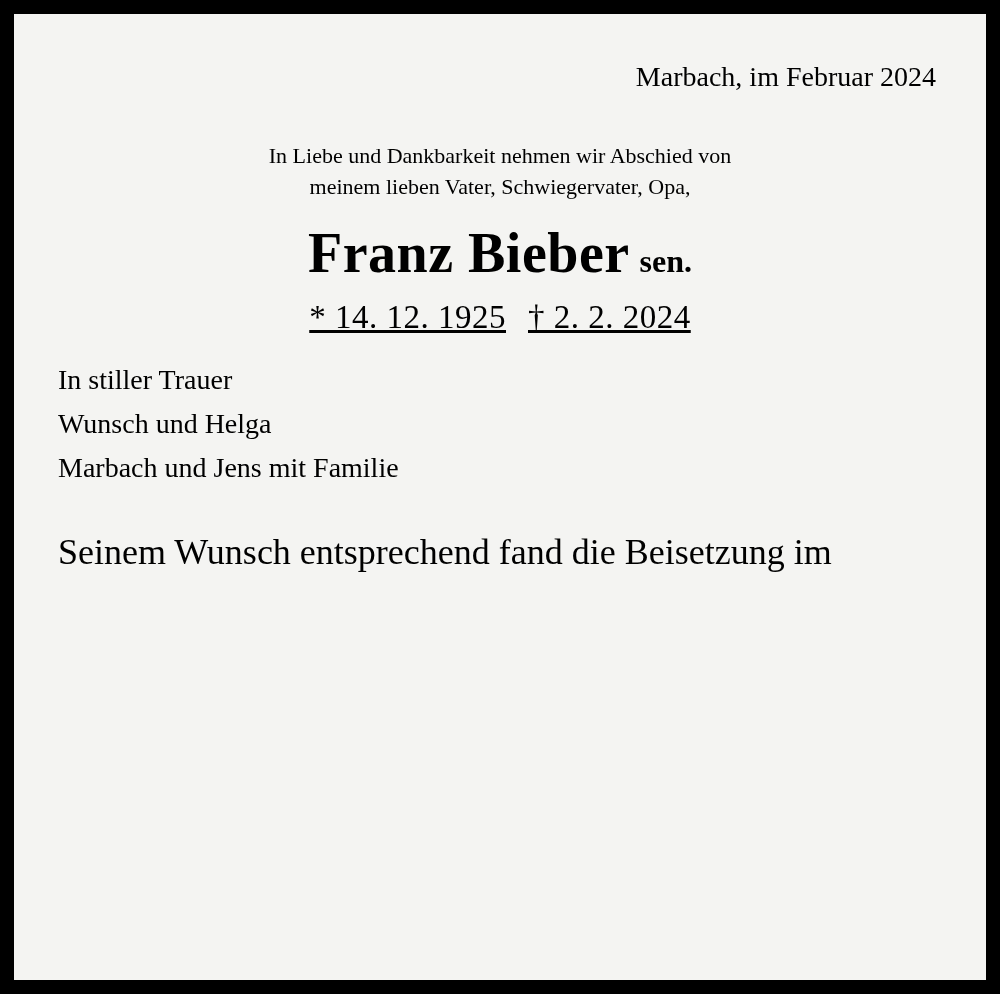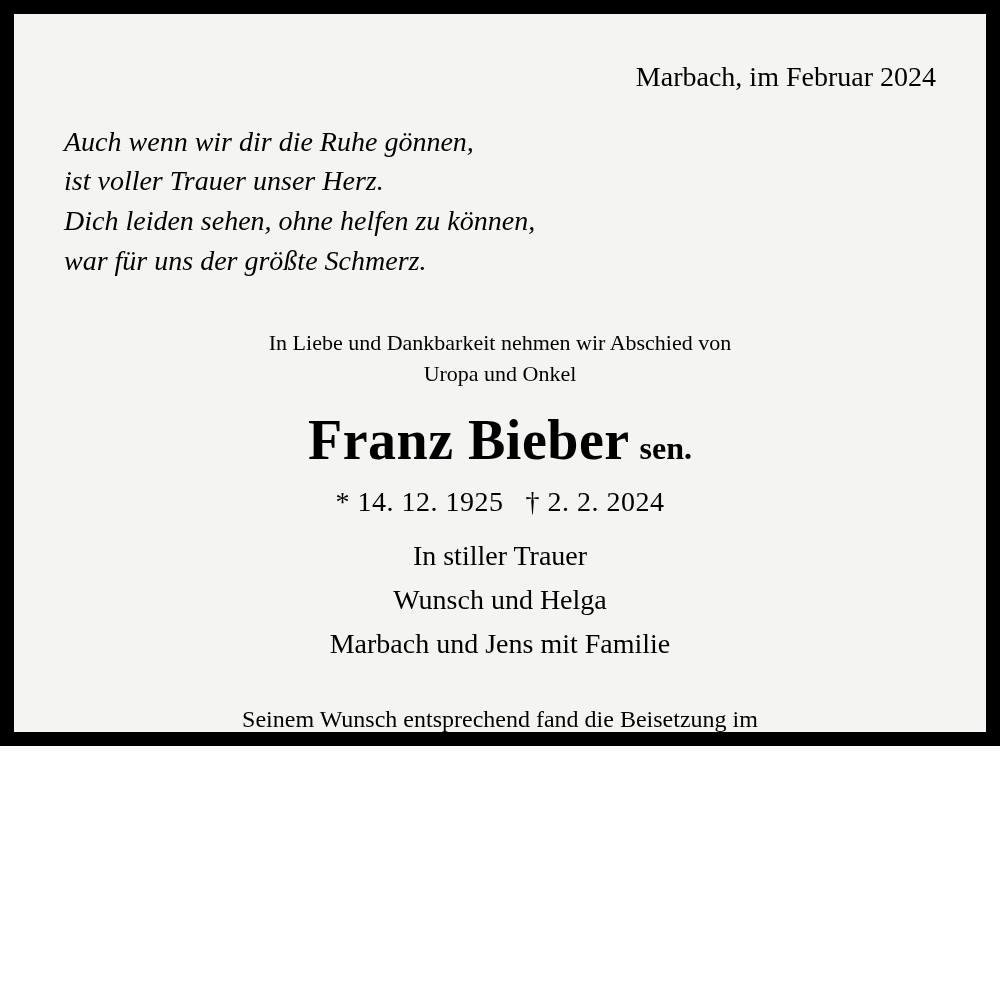--- a/index.html
+++ b/index.html
@@ -9,21 +9,21 @@
   }
   body {
     width: 1000px;
     height: 994px;
     font-family: "Liberation Serif", serif;
     color: #000000;
   }
   .obituary-frame {
     box-sizing: border-box;
     width: 1000px;
-    height: 746px;
+    height: 994px;
     border: 14px solid #000000;
     background: #f4f4f2;
     padding: 30px 44px 20px 44px;
     display: flex;
     flex-direction: column;
   }
   .place-date {
     text-align: right;
     font-size: 28px;
     line-height: 1.2;
@@ -59,57 +59,51 @@
     display: inline-block;
   }
   .name-suffix {
     font-size: 32px;
     font-weight: bold;
     margin-left: 10px;
   }
   .dates {
     margin-top: 14px;
     text-align: center;
-    font-size: 28px;
+    font-size: 33px;
     letter-spacing: 0.5px;
+    text-decoration: underline;
   }
   .dates .sep {
     display: inline-block;
     width: 22px;
   }
   .mourners {
-    margin-top: 16px;
-    text-align: center;
+    margin-top: 22px;
     font-size: 28px;
     line-height: 1.58;
   }
   .closing {
     margin-top: 34px;
-    text-align: center;
-    font-size: 24px;
+    text-align: left;
+    font-size: 36px;
     line-height: 1.5;
   }
 </style>
 </head>
 <body>
 
 <div class="obituary-frame">
 
   <div class="place-date">Marbach, im Februar 2024</div>
 
-  <div class="verse">
-    <div>Auch wenn wir dir die Ruhe gönnen,</div>
-    <div>ist voller Trauer unser Herz.</div>
-    <div>Dich leiden sehen, ohne helfen zu können,</div>
-    <div>war für uns der größte Schmerz.</div>
-  </div>
 
   <div class="intro">
     <div>In Liebe und Dankbarkeit nehmen wir Abschied von</div>
-    <div>Uropa und Onkel</div>
+    <div>meinem lieben Vater, Schwiegervater, Opa,</div>
   </div>
 
   <div class="name-block">
     <span class="name">Franz Bieber</span><span class="name-suffix">sen.</span>
   </div>
 
   <div class="dates">
     <span>* 14. 12. 1925</span><span class="sep"></span><span>† 2. 2. 2024</span>
   </div>
 

